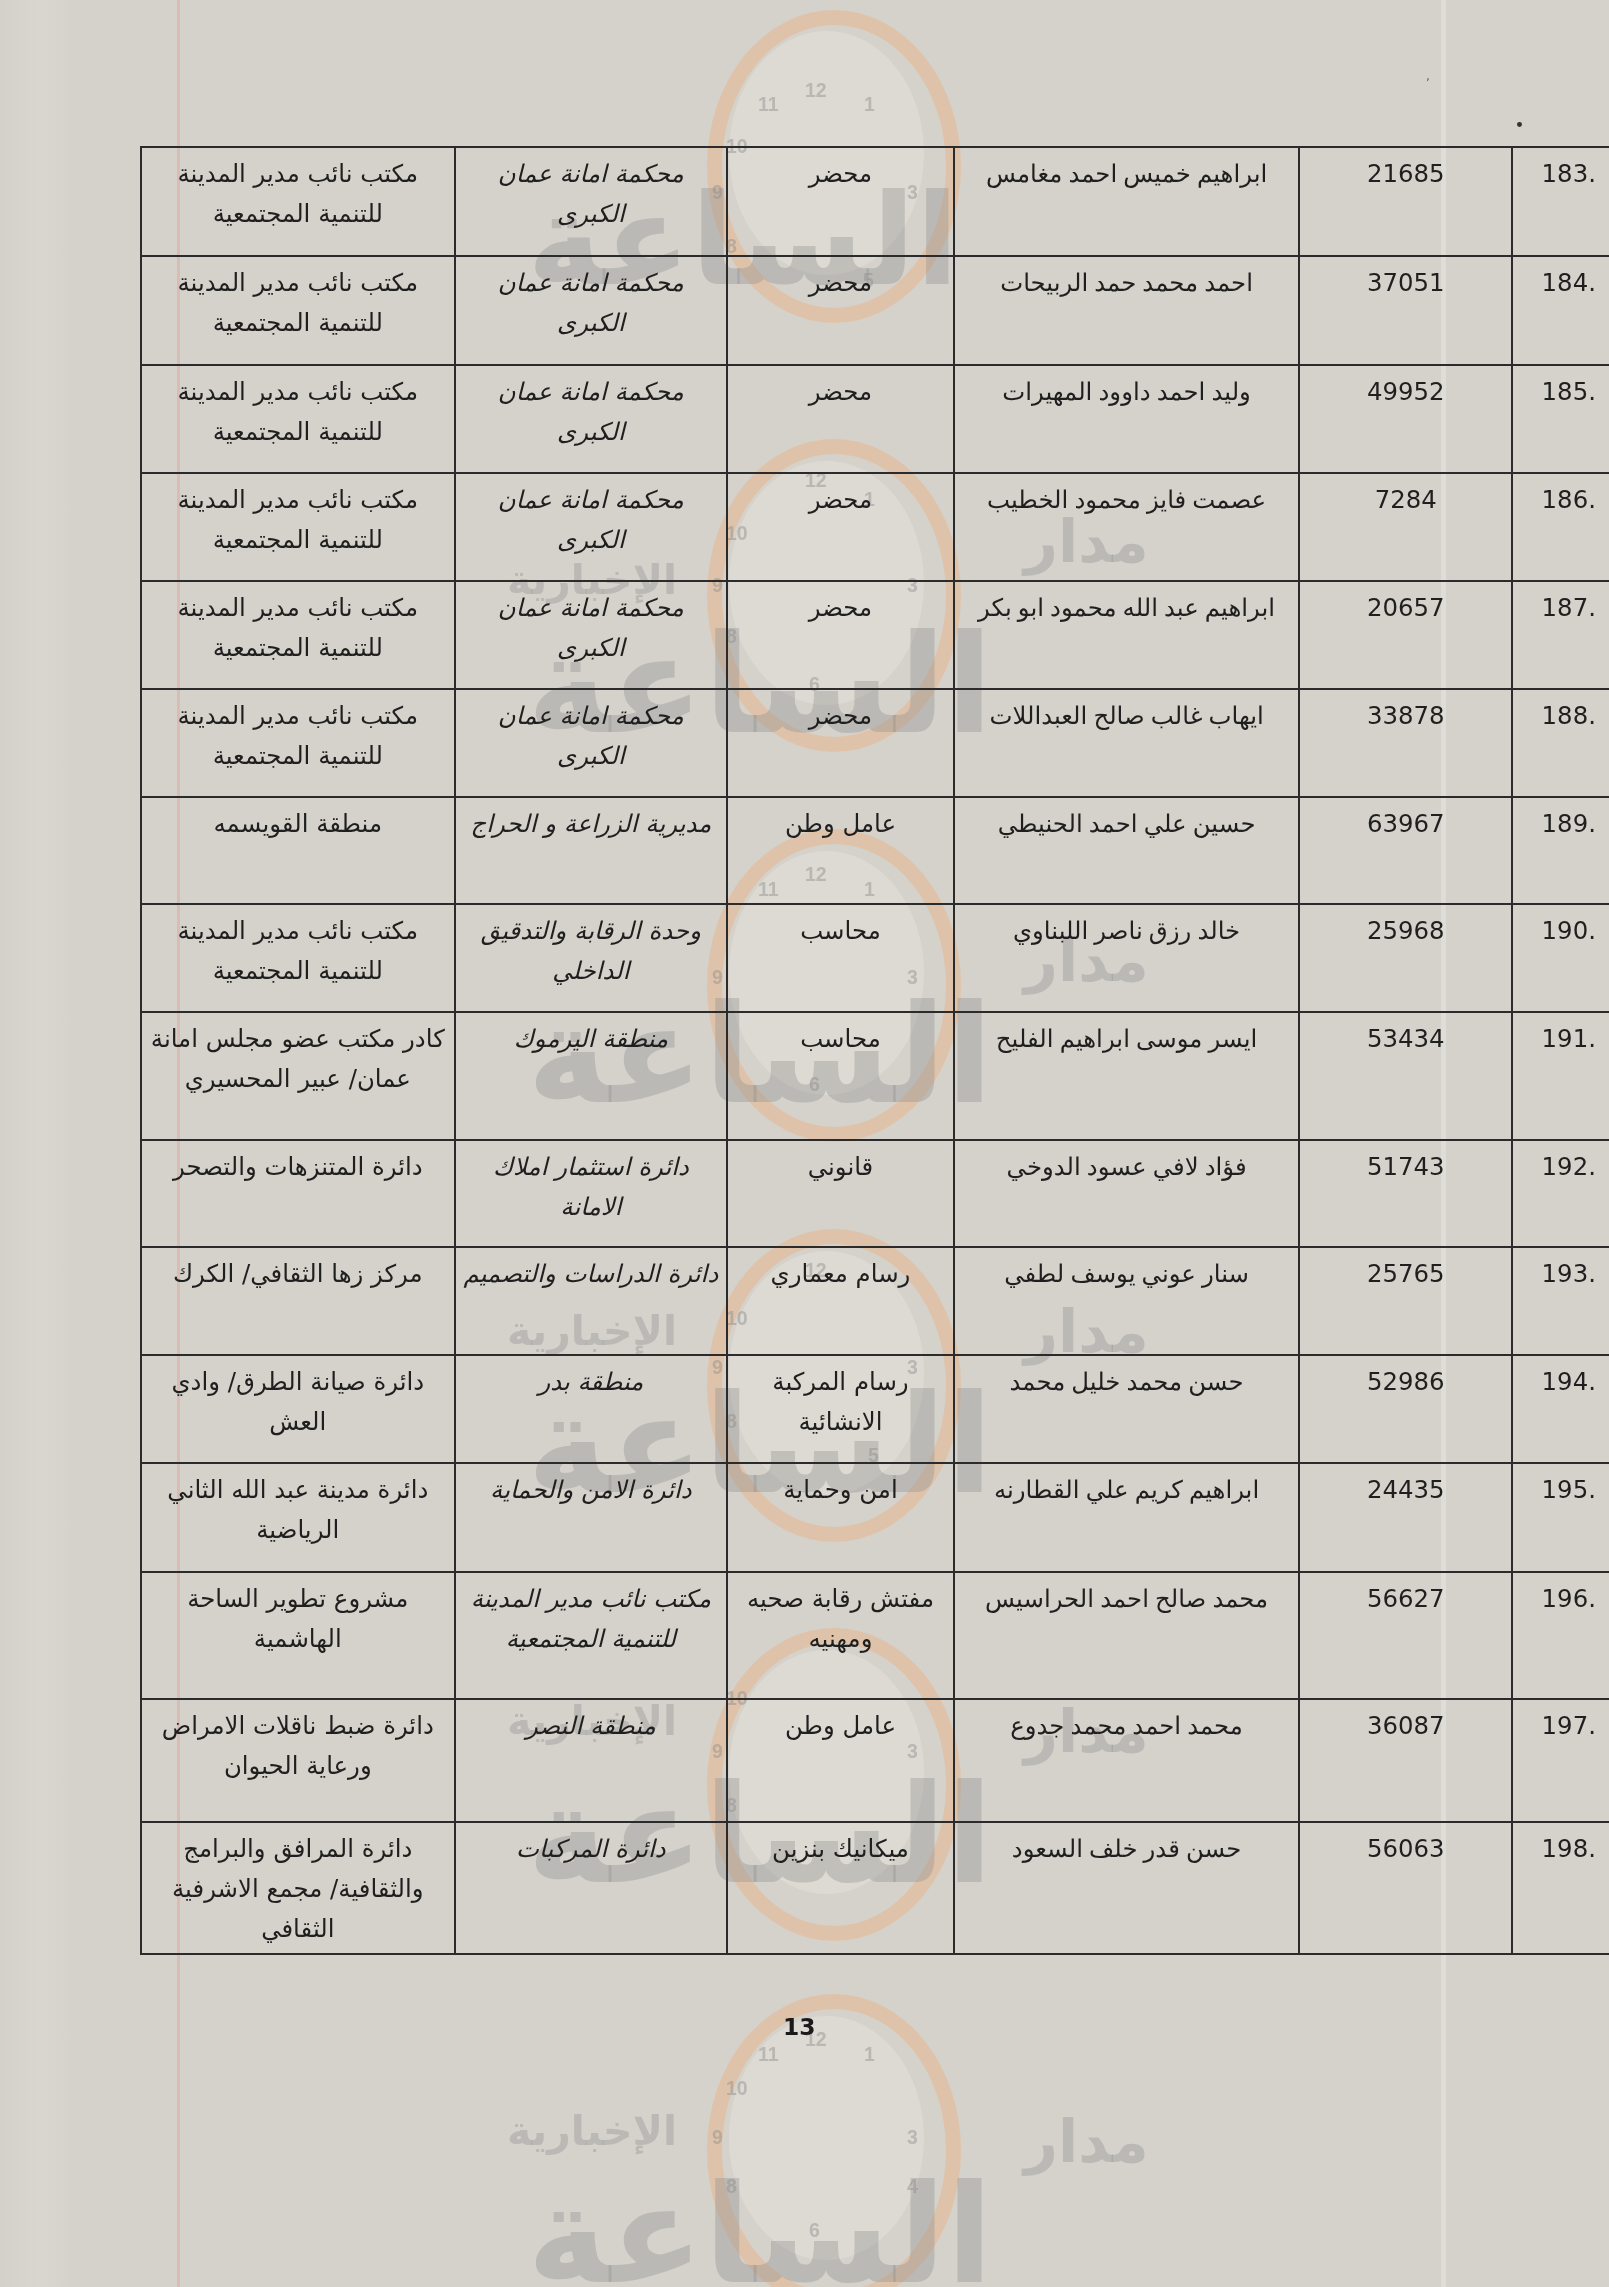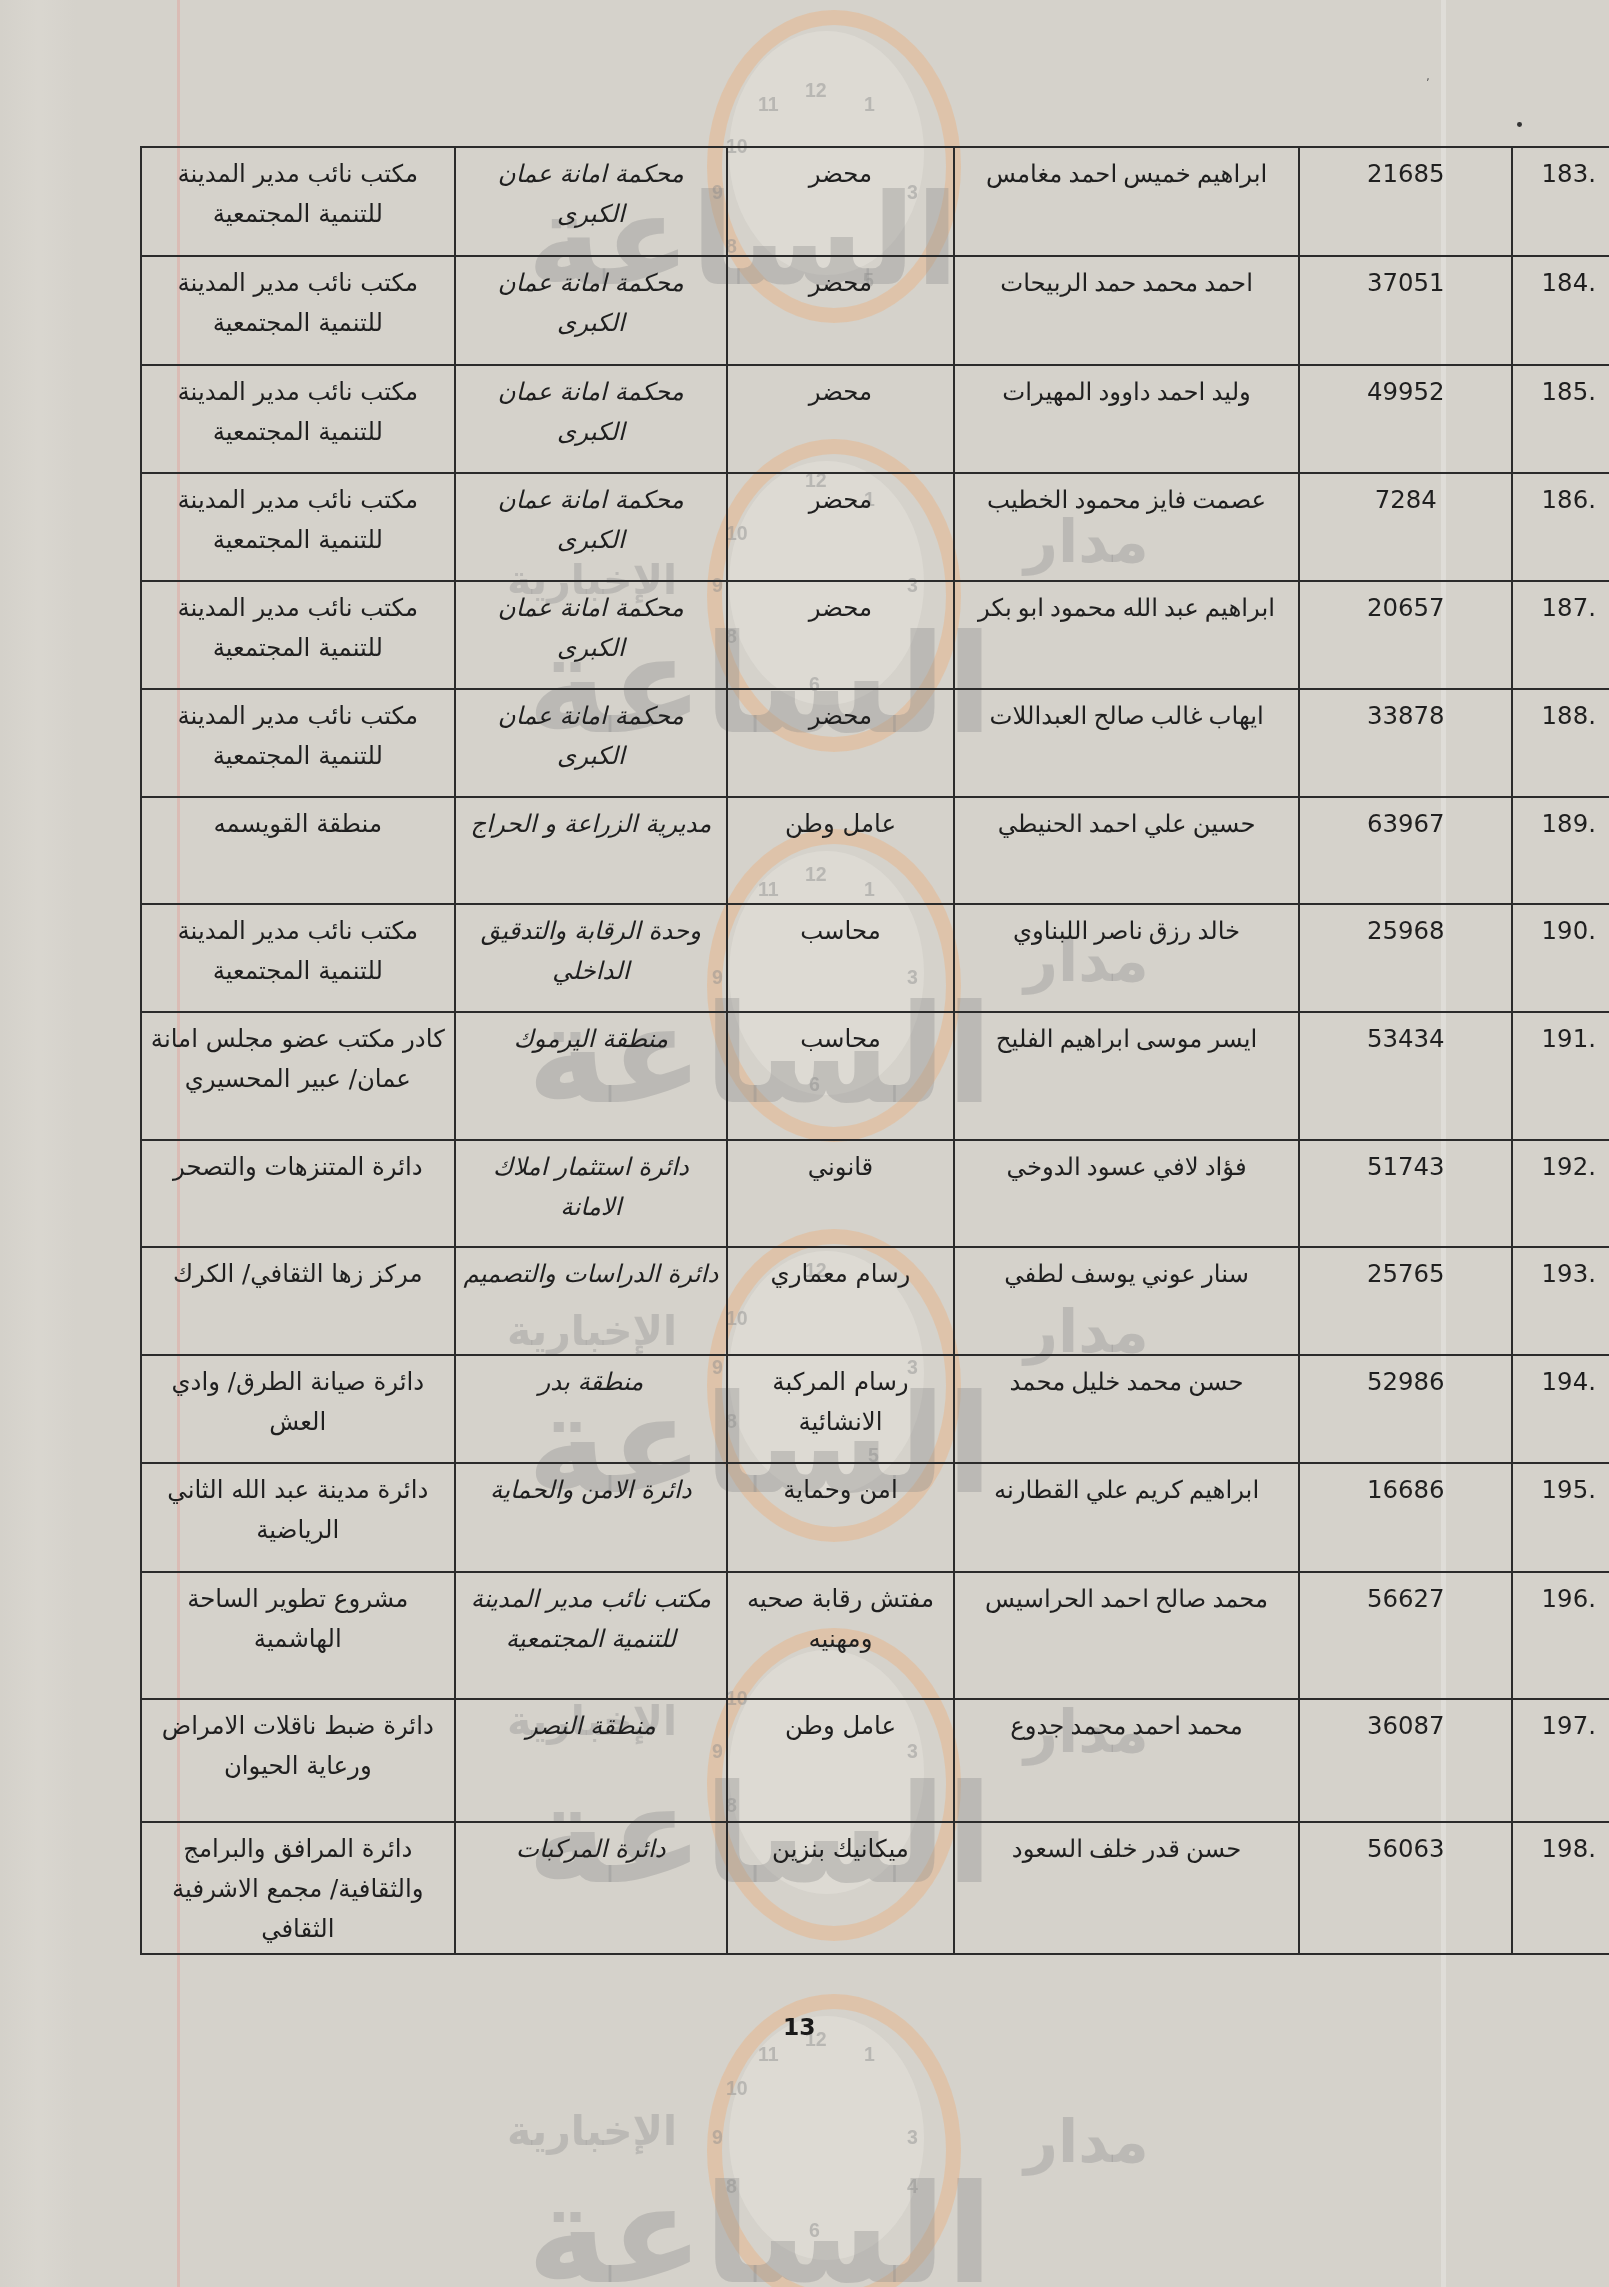--- a/index.html
+++ b/index.html
@@ -311,21 +311,21 @@
         <tr style="height:108px;">
           <td class="c-idx">.194</td>
           <td class="c-num">52986</td>
           <td class="c-name">حسن محمد خليل محمد</td>
           <td class="c-job">رسام المركبة الانشائية</td>
           <td class="c-dept">منطقة بدر</td>
           <td class="c-loc">دائرة صيانة الطرق/ وادي العش</td>
         </tr>
         <tr style="height:109px;">
           <td class="c-idx">.195</td>
-          <td class="c-num">16686</td>
+          <td class="c-num">24435</td>
           <td class="c-name">ابراهيم كريم علي القطارنه</td>
           <td class="c-job">امن وحماية</td>
           <td class="c-dept">دائرة الامن والحماية</td>
           <td class="c-loc">دائرة مدينة عبد الله الثاني الرياضية</td>
         </tr>
         <tr style="height:127px;">
           <td class="c-idx">.196</td>
           <td class="c-num">56627</td>
           <td class="c-name">محمد صالح احمد الحراسيس</td>
           <td class="c-job">مفتش رقابة صحيه ومهنيه</td>

